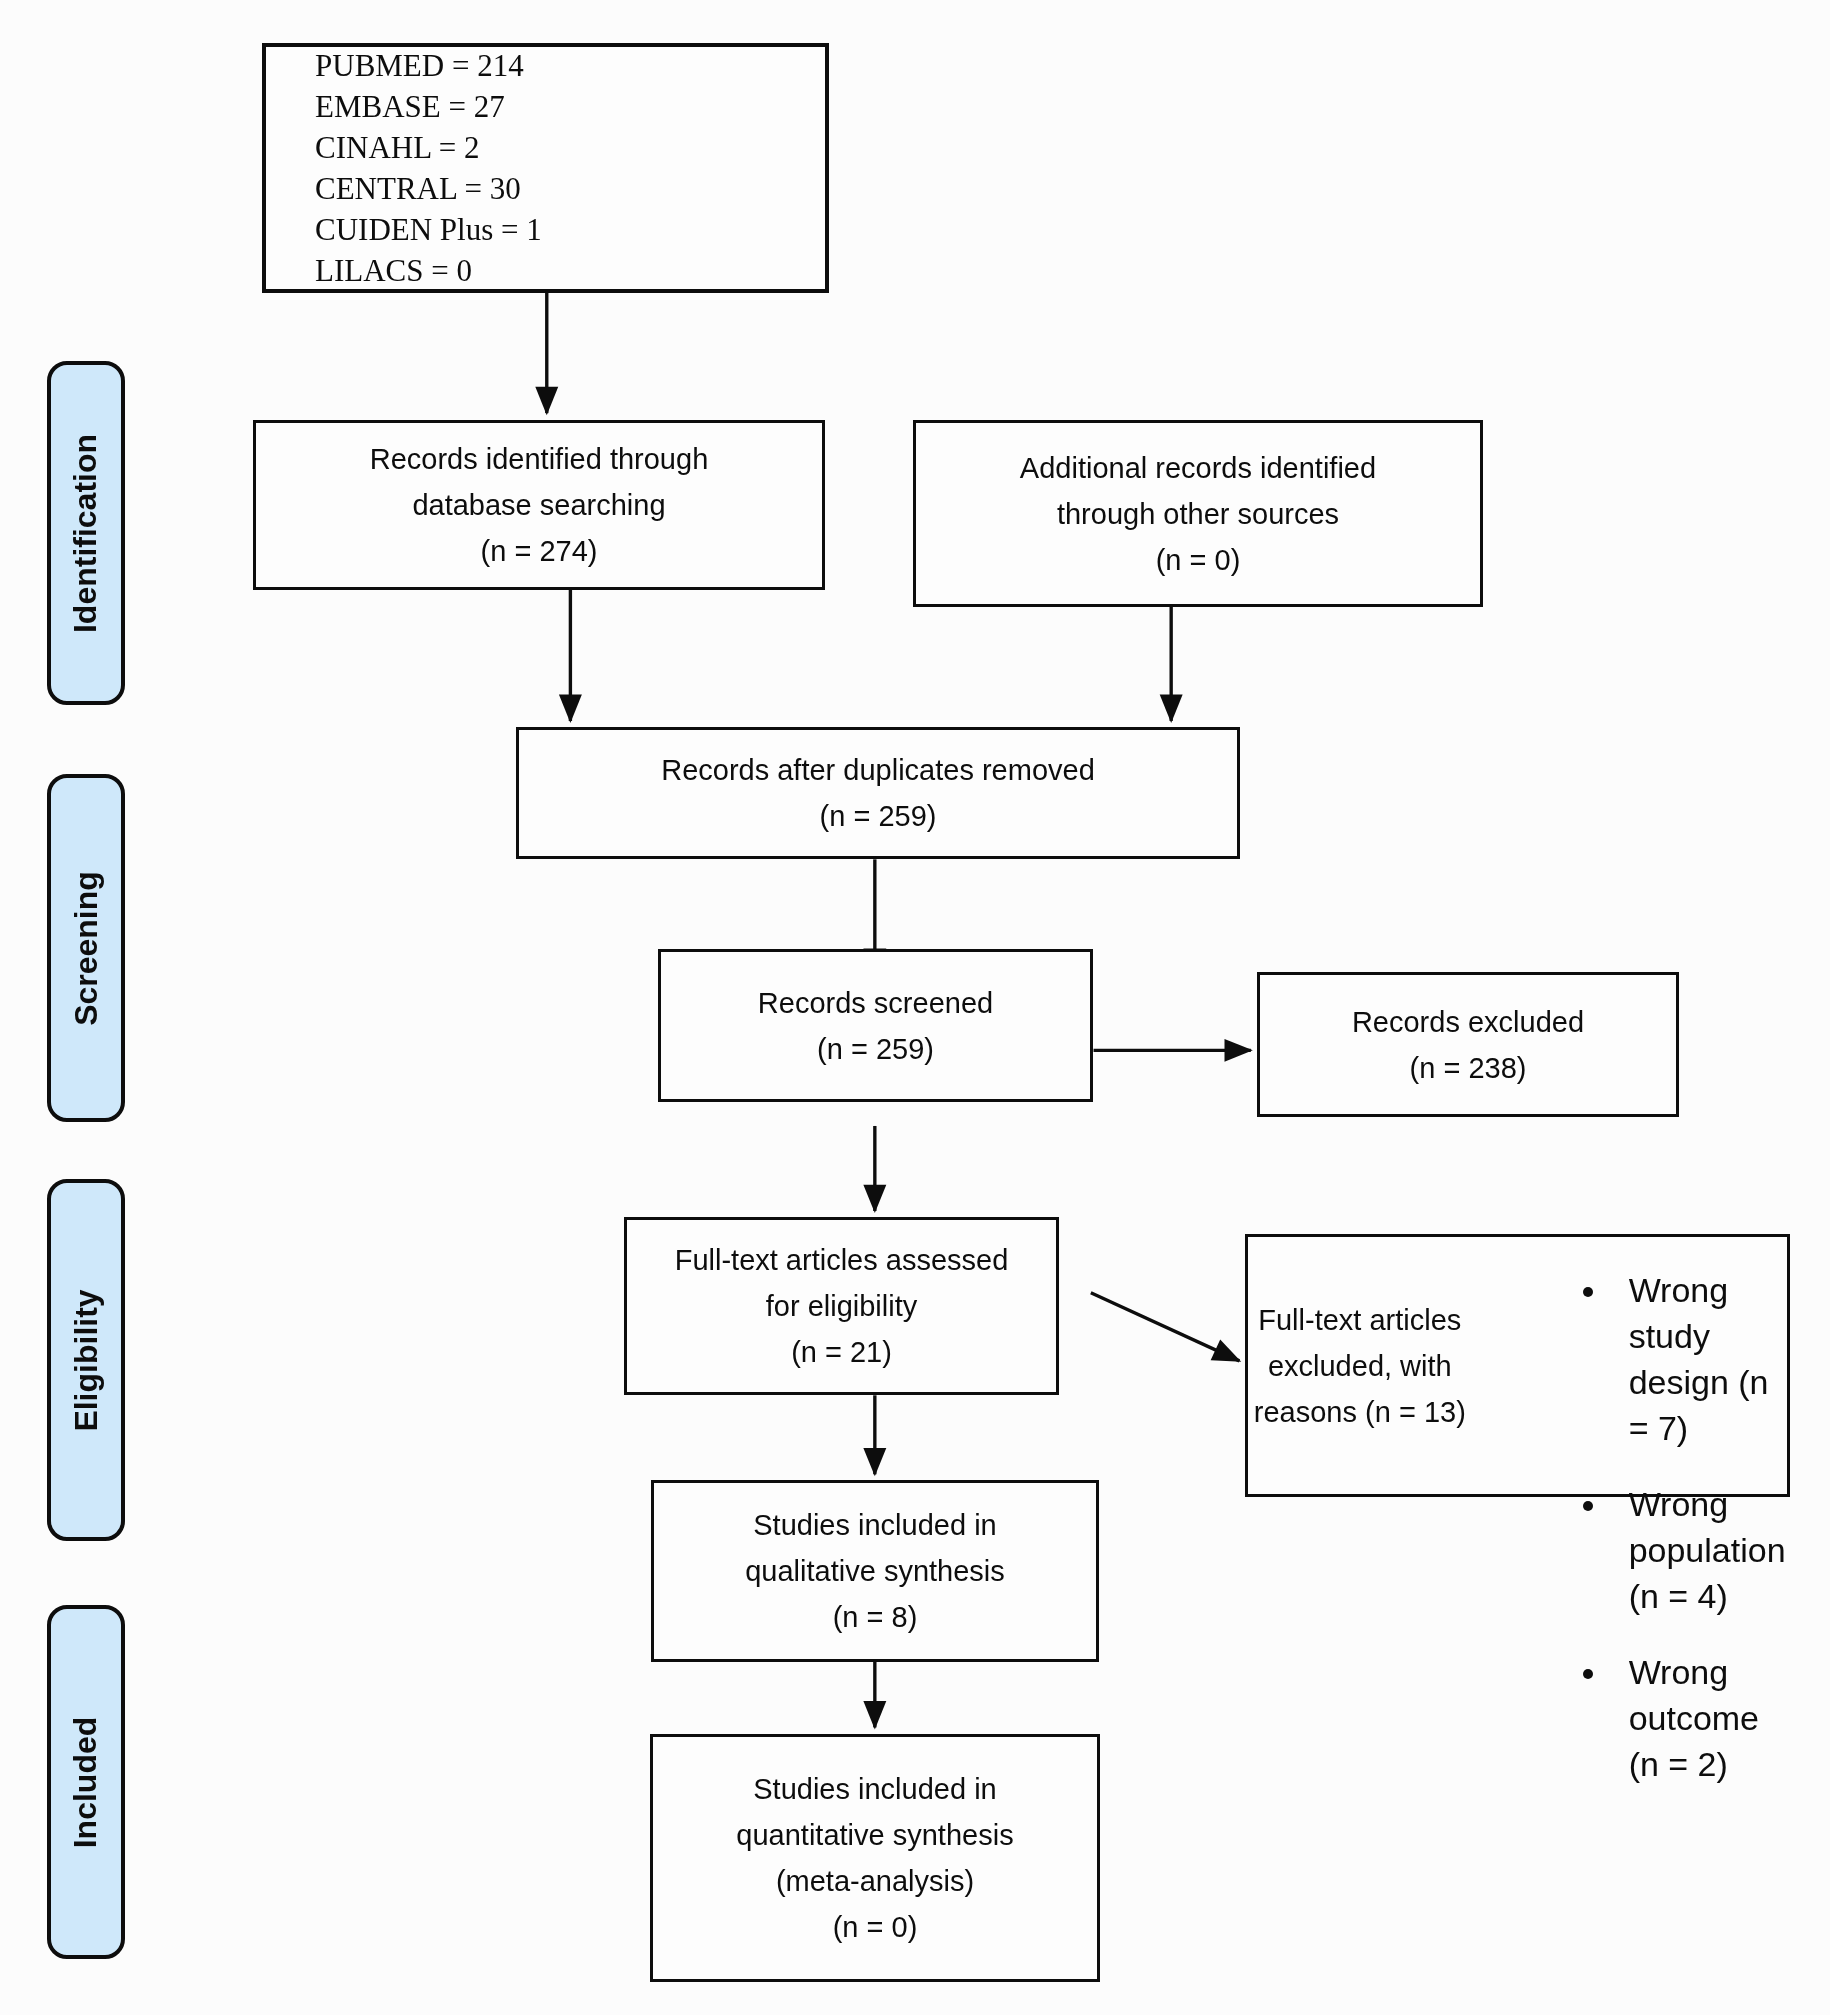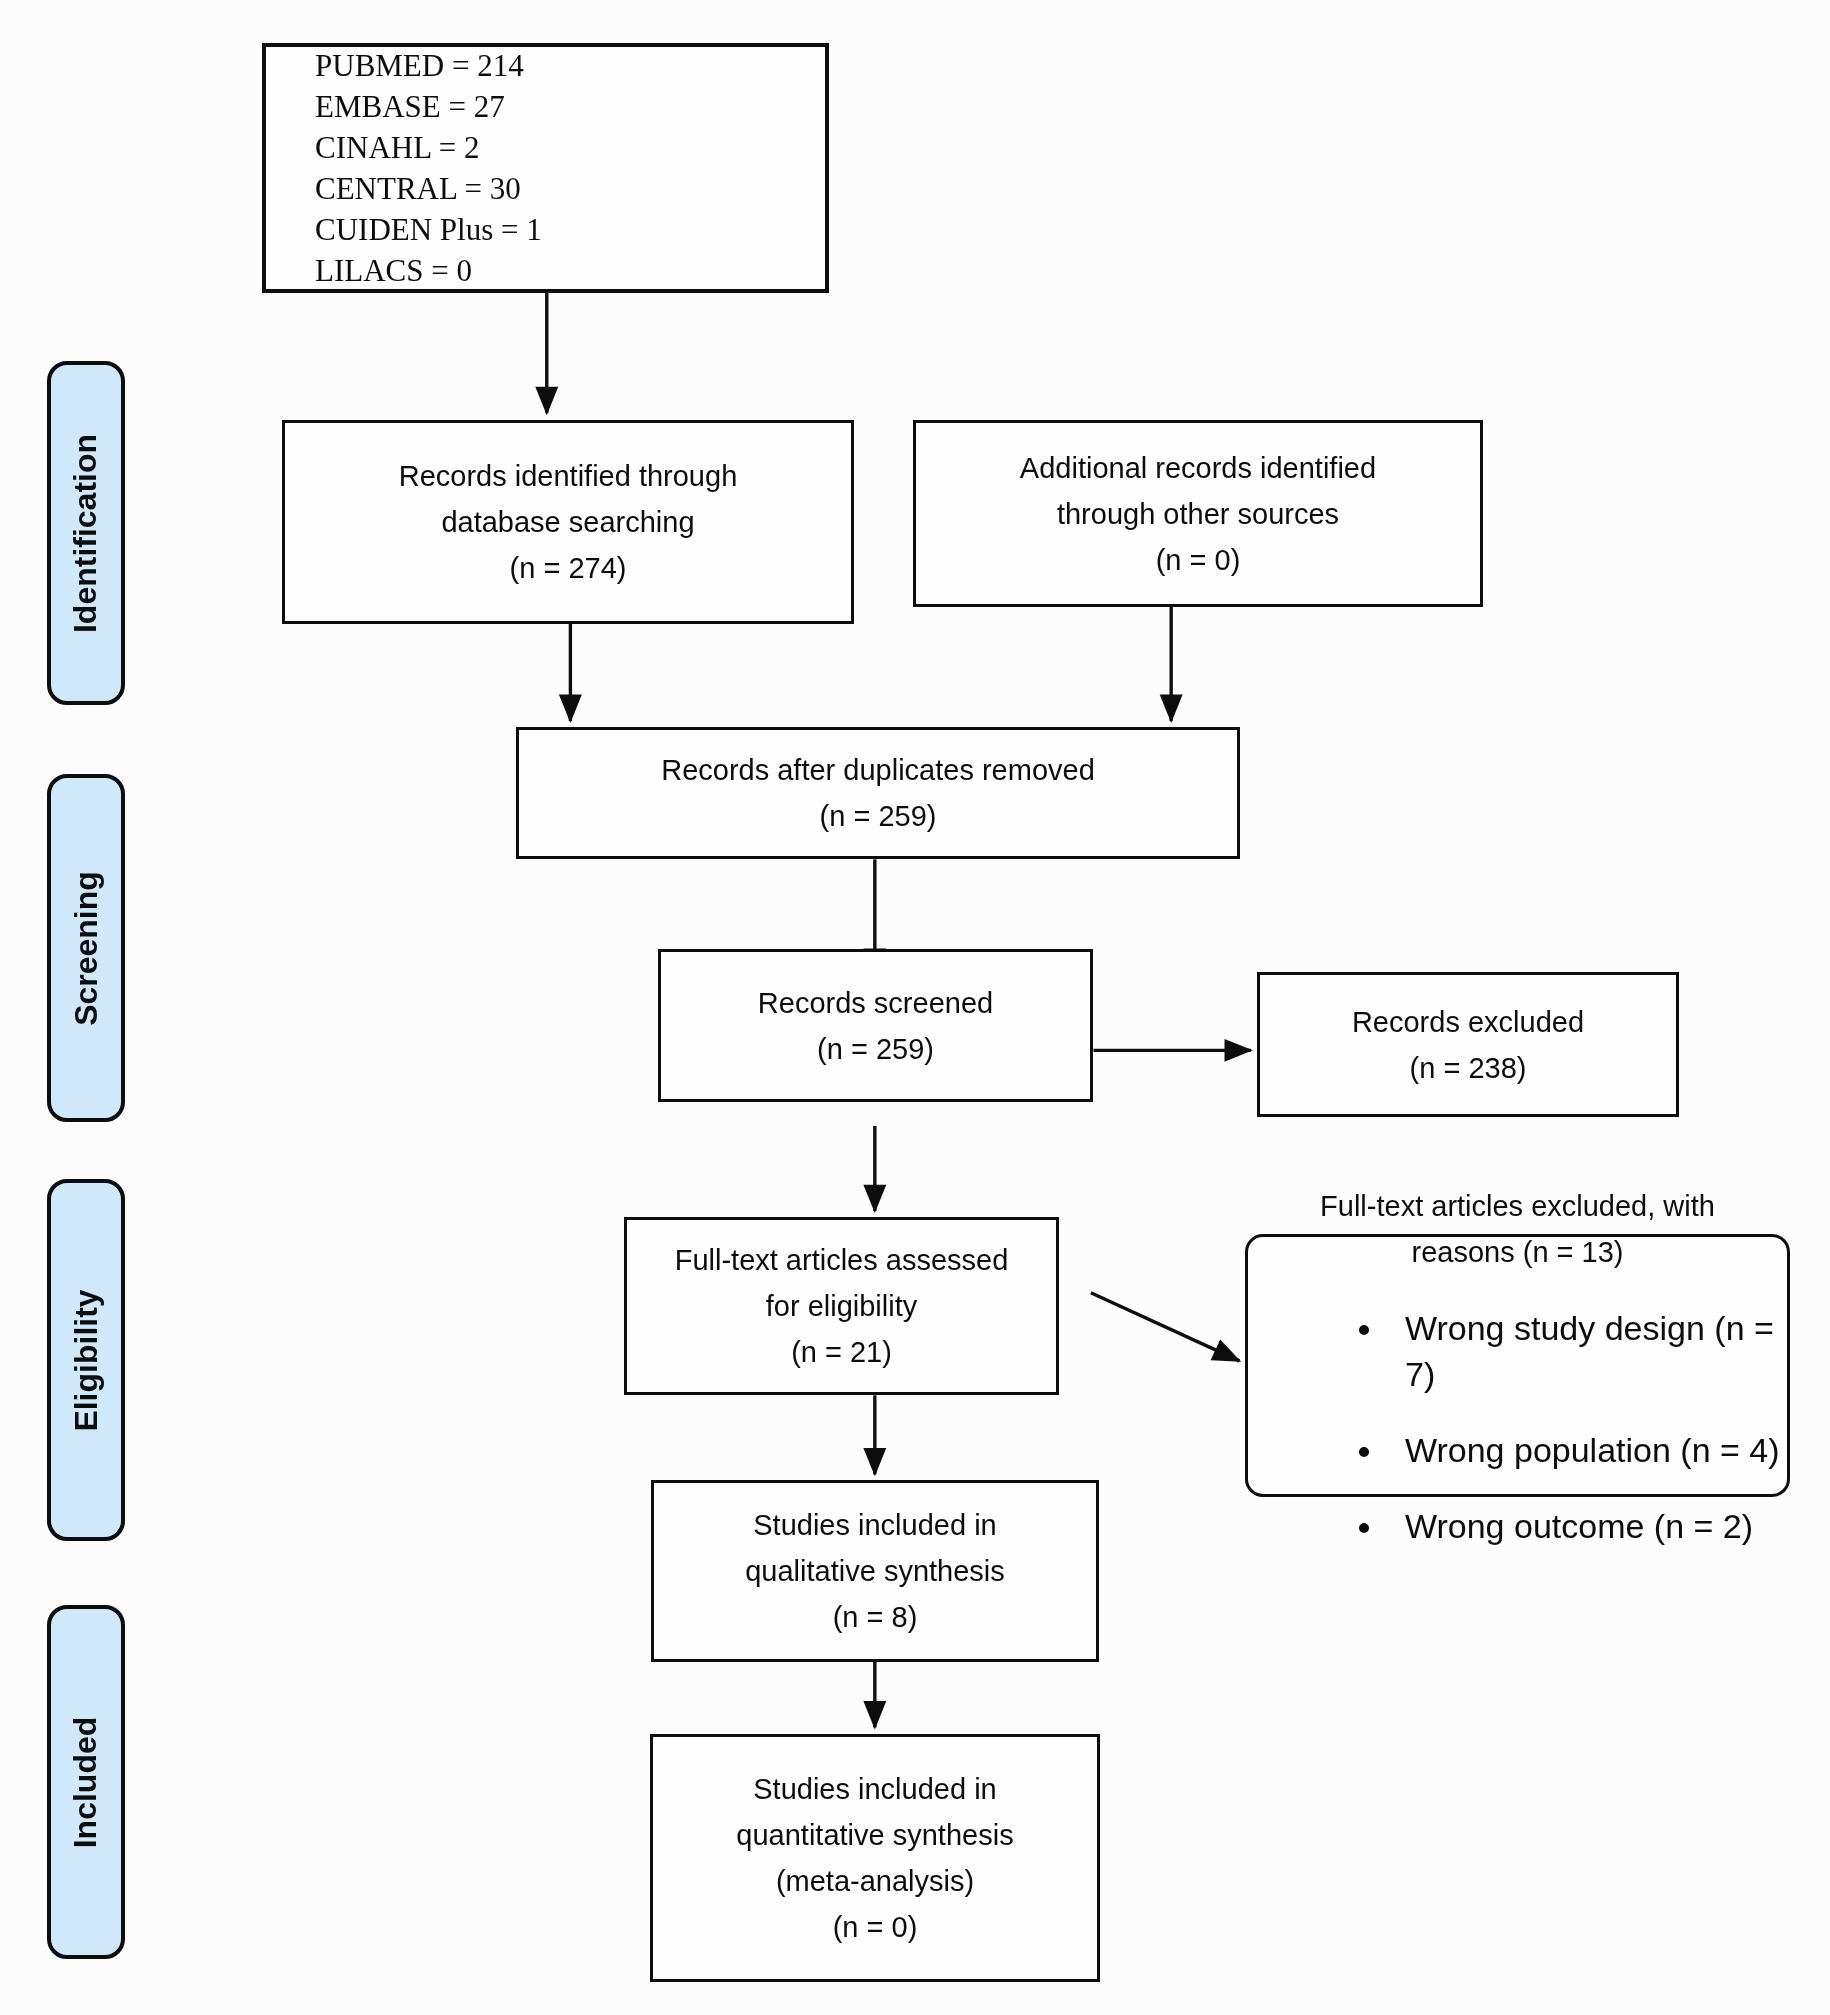--- a/index.html
+++ b/index.html
@@ -65,22 +65,21 @@
     overflow: visible;
   }
   .stage .stage-text {
     transform: rotate(-90deg);
     white-space: nowrap;
     font-weight: bold;
     font-size: 32px;
   }
   
   .reasons-box {
-    flex-direction: column;
-    border-radius: 18px;
+    flex-direction: row;
   }
   .reasons-box .box-title {
     width: 100%;
     text-align: center;
     white-space: pre-line;
     font-size: 29px;
     line-height: 46px;
   }
   .reasons-box ul.reason-list {
     margin: 0;
@@ -91,21 +90,21 @@
   .reasons-box ul.reason-list li {
     font-size: 34px;
     line-height: 46px;
     padding-left: 19px;
     text-align: left;
     margin-top: 30px;
   }
 
   
   #box-database-counts      { left: 262px;  top: 43px;   width: 567px;  height: 250px; }
-  #box-records-identified   { left: 253px;  top: 420px;  width: 572px;  height: 204px; margin-left: 29px; }
+  #box-records-identified   { left: 253px;  top: 420px;  width: 572px;  height: 170px; }
   #box-additional-records   { left: 913px; top: 420px;  width: 570px;  height: 187px; }
   #box-duplicates-removed   { left: 516px;  top: 727px; width: 724px; height: 132px; }
   #box-records-screened     { left: 658px;  top: 949px; width: 435px;  height: 153px; }
   #box-records-excluded     { left: 1257px; top: 972px; width: 422px;  height: 145px; }
   #box-fulltext-assessed    { left: 624px;  top: 1217px; width: 435px;  height: 178px; }
   #box-fulltext-excluded    { left: 1245px; top: 1234px; width: 545px;  height: 263px; }
   #box-qualitative          { left: 651px;  top: 1480px; width: 448px;  height: 182px; }
   #box-quantitative         { left: 650px;  top: 1734px; width: 450px;  height: 248px; }
 
   

